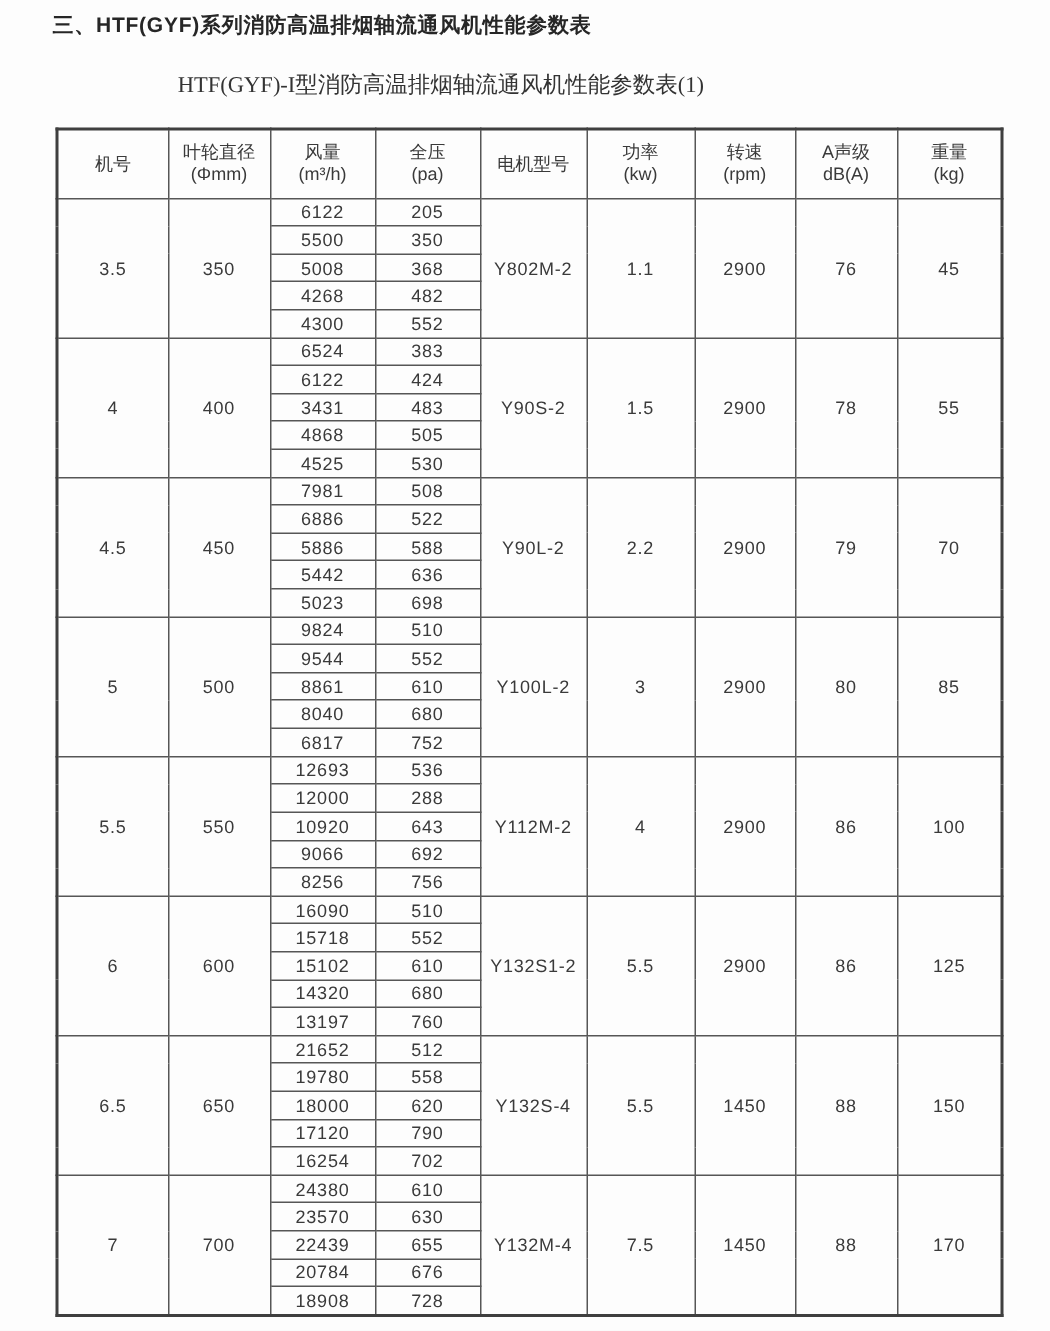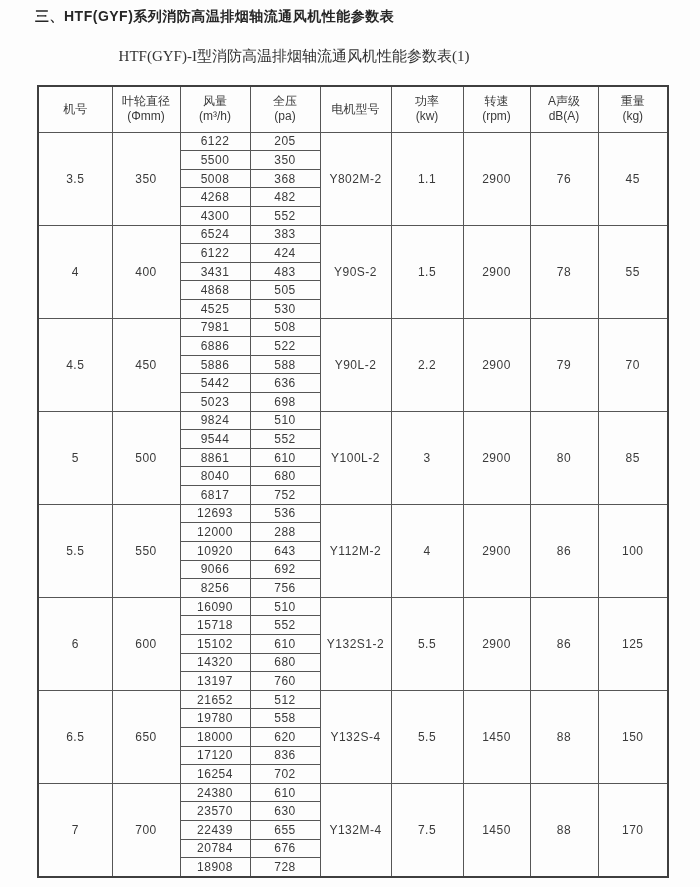--- a/index.html
+++ b/index.html
@@ -285,21 +285,21 @@
       <tr>
         <td>19780</td>
         <td>558</td>
       </tr>
       <tr>
         <td>18000</td>
         <td>620</td>
       </tr>
       <tr>
         <td>17120</td>
-        <td>836</td>
+        <td>790</td>
       </tr>
       <tr>
         <td>16254</td>
         <td>702</td>
       </tr>
       <tr>
         <td rowspan="5">7</td>
         <td rowspan="5">700</td>
         <td>24380</td>
         <td>610</td>

